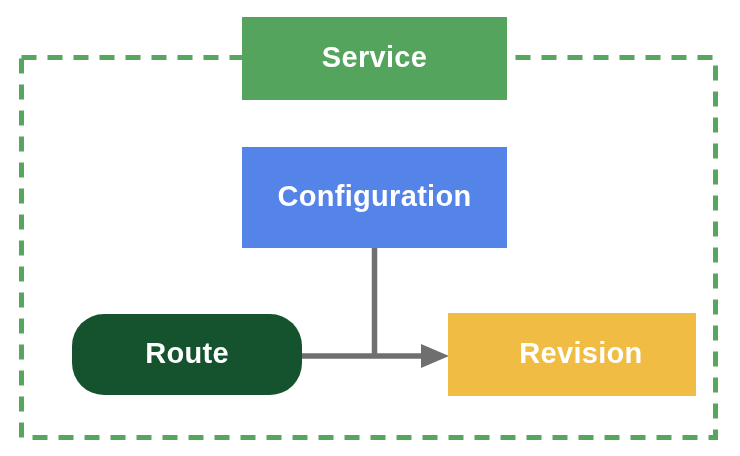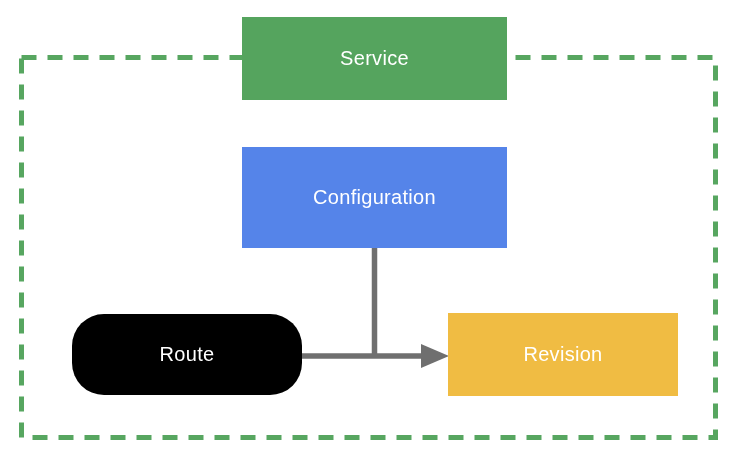--- a/index.html
+++ b/index.html
@@ -25,22 +25,22 @@
   }
   .node {
     position: absolute;
     z-index: 1;
     display: flex;
     align-items: center;
     justify-content: center;
   }
   .node span {
     color: #ffffff;
-    font-weight: normal;
-    font-size: 20px;
+    font-weight: bold;
+    font-size: 29px;
     letter-spacing: 0.3px;
     line-height: 1;
     padding-bottom: 2px;
   }
   .node-service       { left: 242px; top: 17px;  width: 265px; height: 83px; }
   .node-configuration { left: 242px; top: 147px; width: 265px; height: 101px; }
   .node-route         { left: 72px;  top: 314px; width: 230px; height: 81px; }
   .node-revision      { left: 448px; top: 313px; width: 230px; height: 83px; }
 </style>
 </head>
@@ -56,21 +56,21 @@
   </svg>
 
   <div class="node node-service" style="background-color: rgb(85, 164, 94);">
     <span>Service</span>
   </div>
 
   <div class="node node-configuration" style="background-color: rgb(85, 132, 233);">
     <span>Configuration</span>
   </div>
 
-  <div class="node node-route" style="background-color: #000000; border-radius: 32px;">
+  <div class="node node-route" style="background-color: #14532d; border-radius: 32px;">
     <span>Route</span>
   </div>
 
-  <div class="node node-revision" style="background-color: rgb(240, 188, 67);">
+  <div class="node node-revision" style="background-color: rgb(240, 188, 67); padding-left: 18px;">
     <span>Revision</span>
   </div>
 
 </div>
 
 </body></html>

